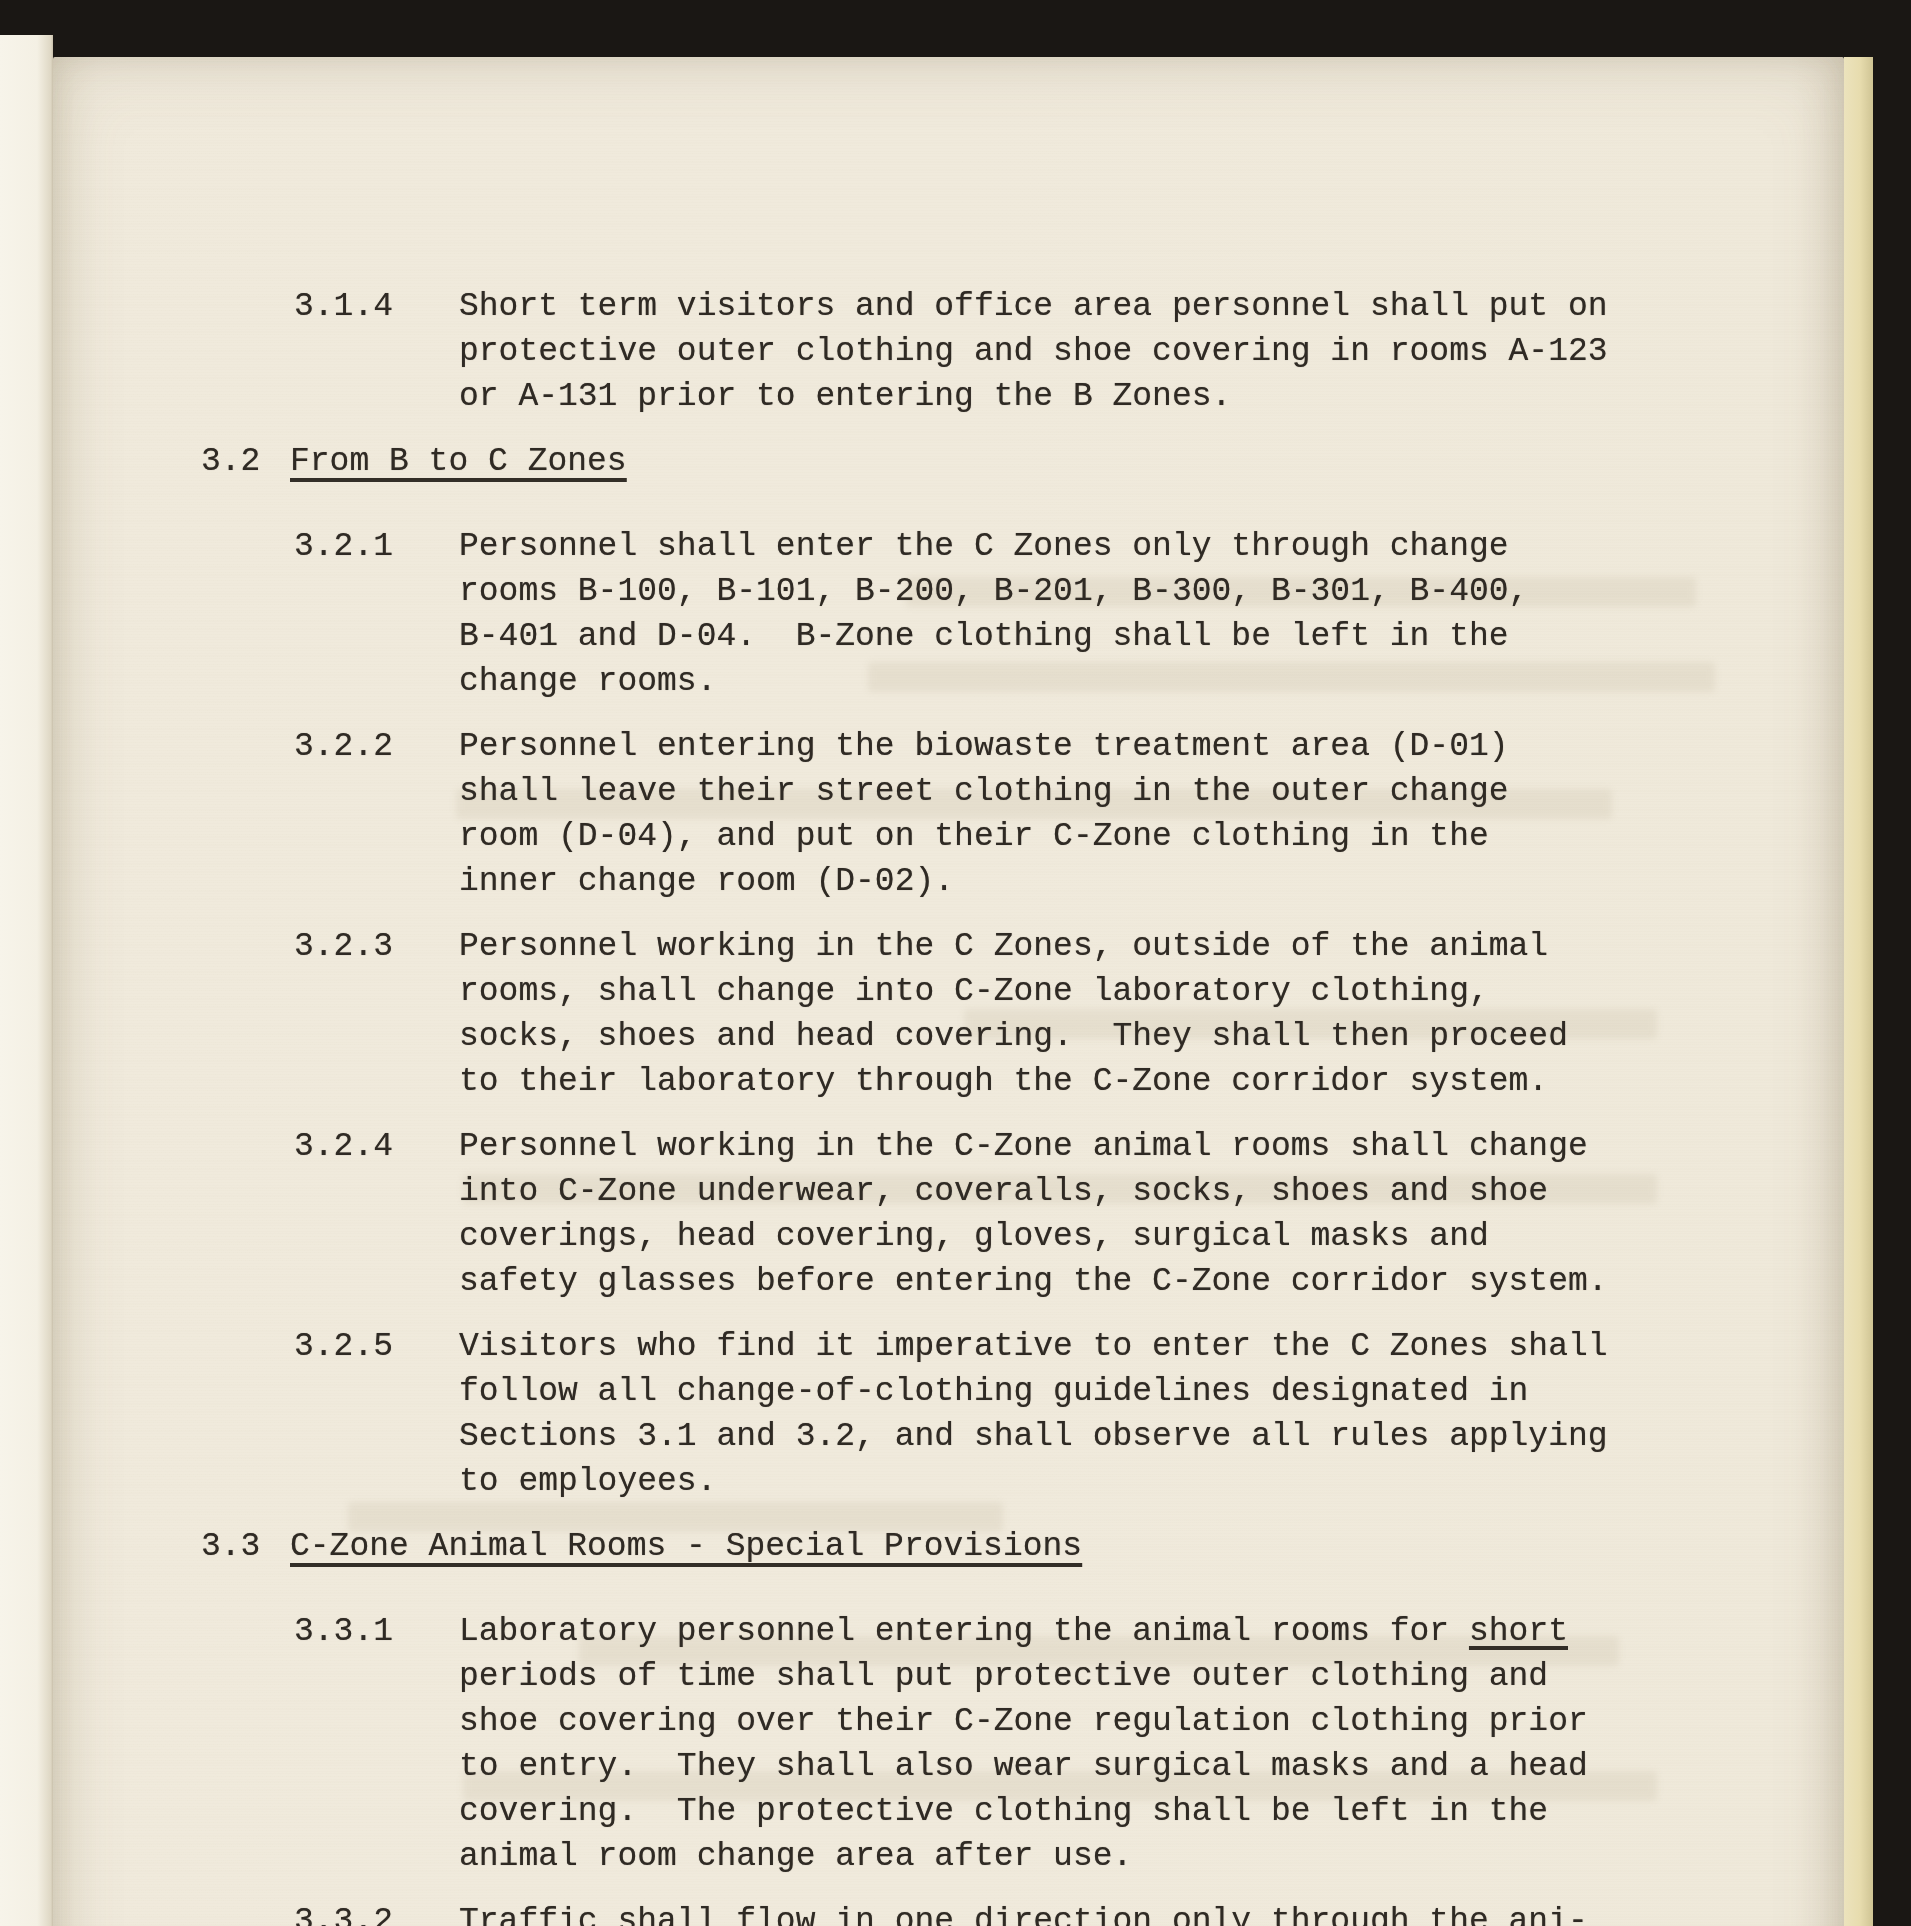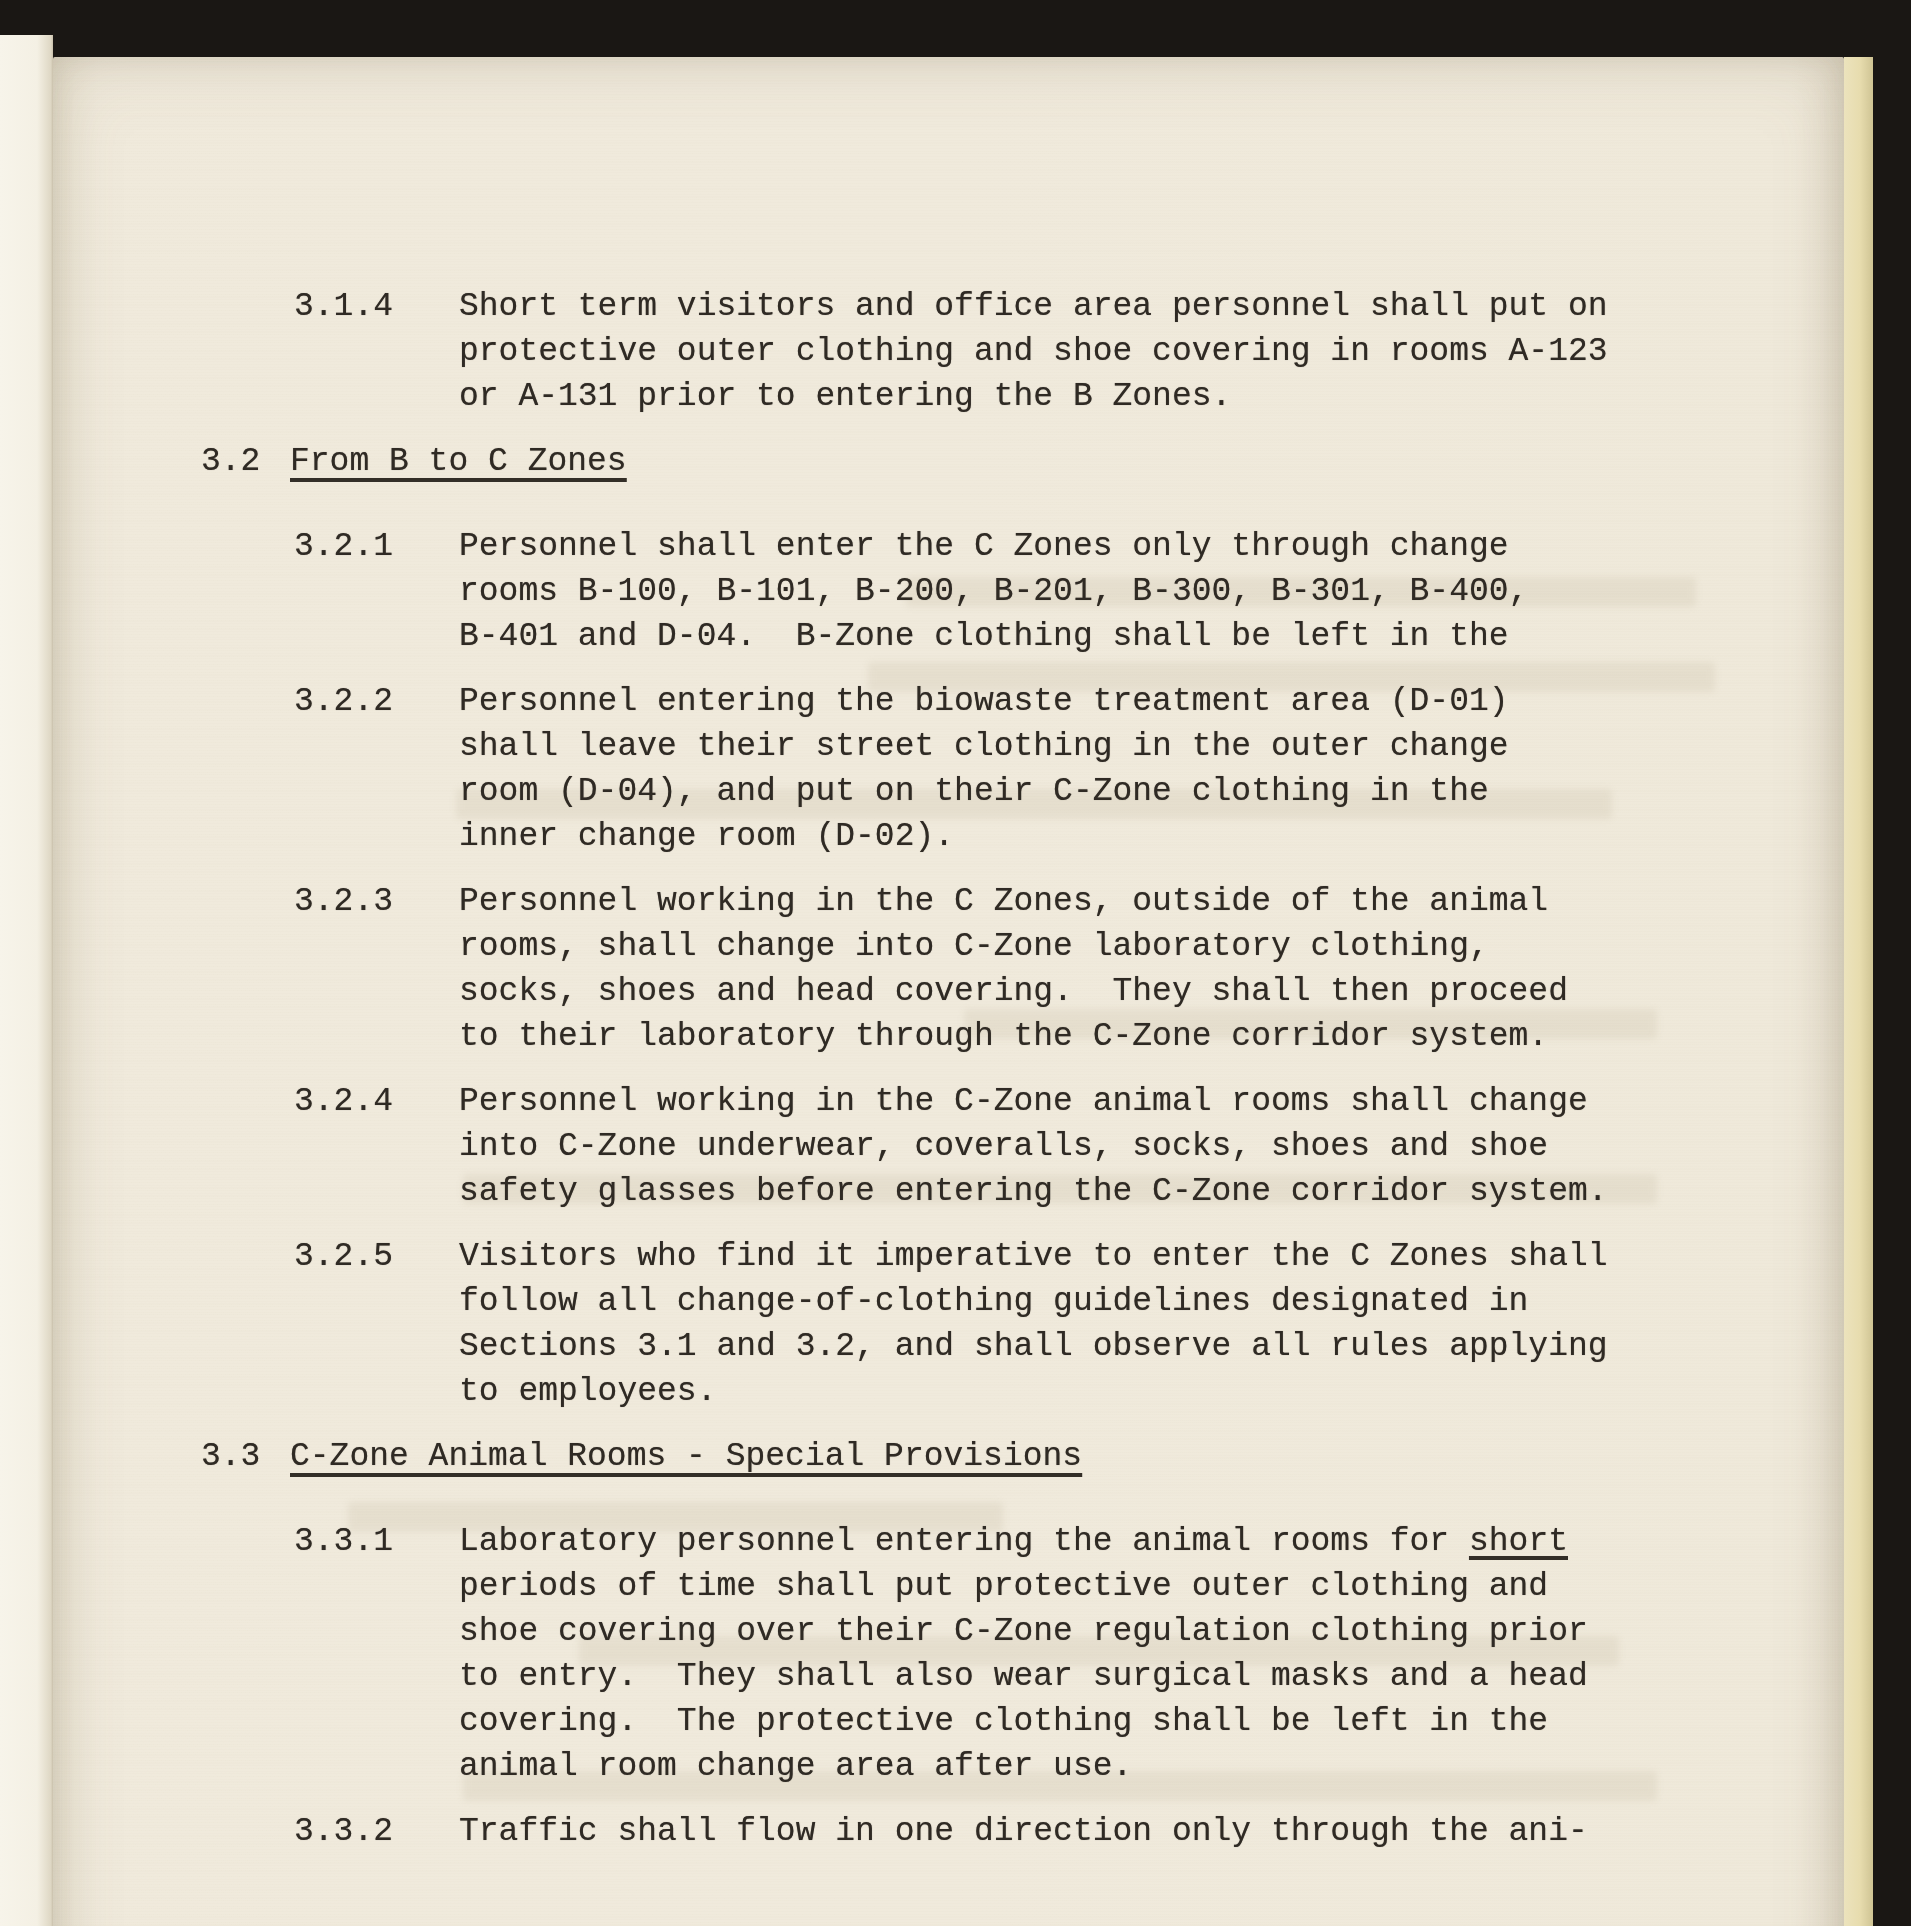--- a/index.html
+++ b/index.html
@@ -84,39 +84,41 @@
         <div class="line">Short term visitors and office area personnel shall put on</div>
         <div class="line">protective outer clothing and shoe covering in rooms A-123</div>
         <div class="line">or A-131 prior to entering the B Zones.</div>
       </div>
       <div class="block heading"><span class="num">3.2</span><span class="htitle">From B to C Zones</span></div>
       <div class="block item">
         <span class="num">3.2.1</span>
         <div class="line">Personnel shall enter the C Zones only through change</div>
         <div class="line">rooms B-100, B-101, B-200, B-201, B-300, B-301, B-400,</div>
         <div class="line">B-401 and D-04.  B-Zone clothing shall be left in the</div>
+        <div class="line">change rooms.</div>
       </div>
       <div class="block item">
         <span class="num">3.2.2</span>
         <div class="line">Personnel entering the biowaste treatment area (D-01)</div>
         <div class="line">shall leave their street clothing in the outer change</div>
         <div class="line">room (D-04), and put on their C-Zone clothing in the</div>
         <div class="line">inner change room (D-02).</div>
       </div>
       <div class="block item">
         <span class="num">3.2.3</span>
         <div class="line">Personnel working in the C Zones, outside of the animal</div>
         <div class="line">rooms, shall change into C-Zone laboratory clothing,</div>
         <div class="line">socks, shoes and head covering.  They shall then proceed</div>
         <div class="line">to their laboratory through the C-Zone corridor system.</div>
       </div>
       <div class="block item">
         <span class="num">3.2.4</span>
         <div class="line">Personnel working in the C-Zone animal rooms shall change</div>
         <div class="line">into C-Zone underwear, coveralls, socks, shoes and shoe</div>
+        <div class="line">coverings, head covering, gloves, surgical masks and</div>
         <div class="line">safety glasses before entering the C-Zone corridor system.</div>
       </div>
       <div class="block item">
         <span class="num">3.2.5</span>
         <div class="line">Visitors who find it imperative to enter the C Zones shall</div>
         <div class="line">follow all change-of-clothing guidelines designated in</div>
         <div class="line">Sections 3.1 and 3.2, and shall observe all rules applying</div>
         <div class="line">to employees.</div>
       </div>
       <div class="block heading"><span class="num">3.3</span><span class="htitle">C-Zone Animal Rooms - Special Provisions</span></div>

